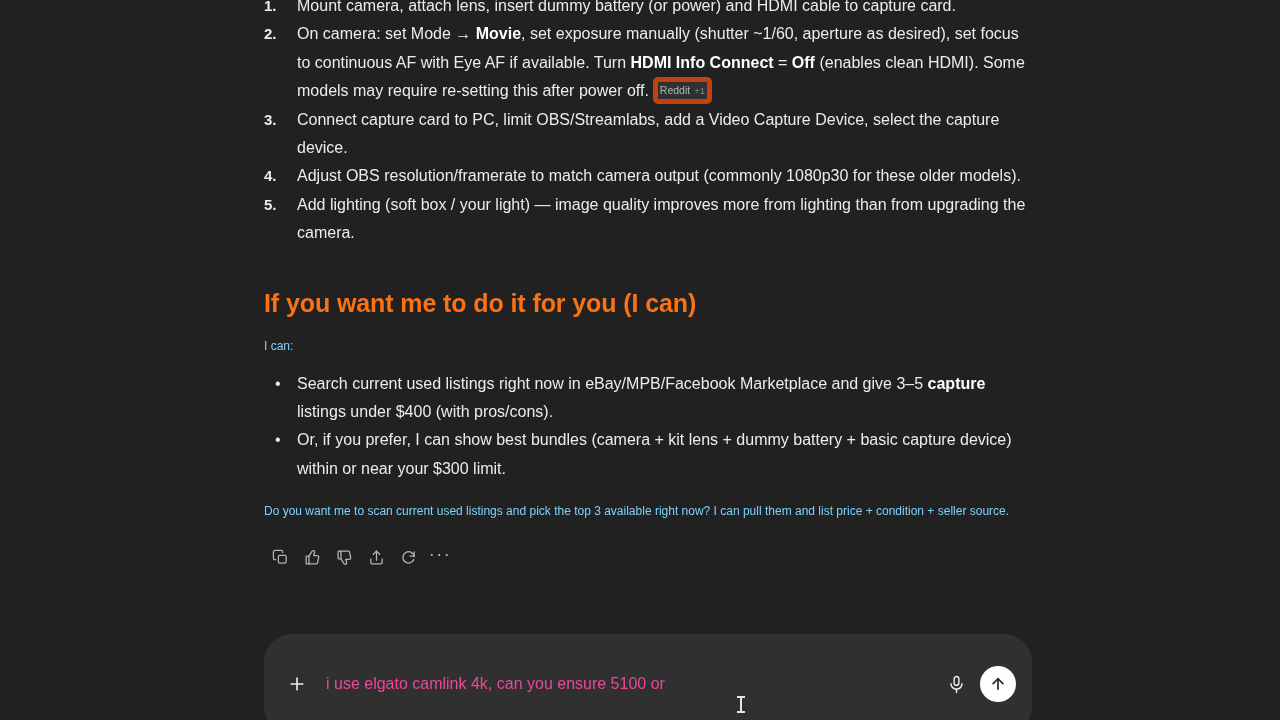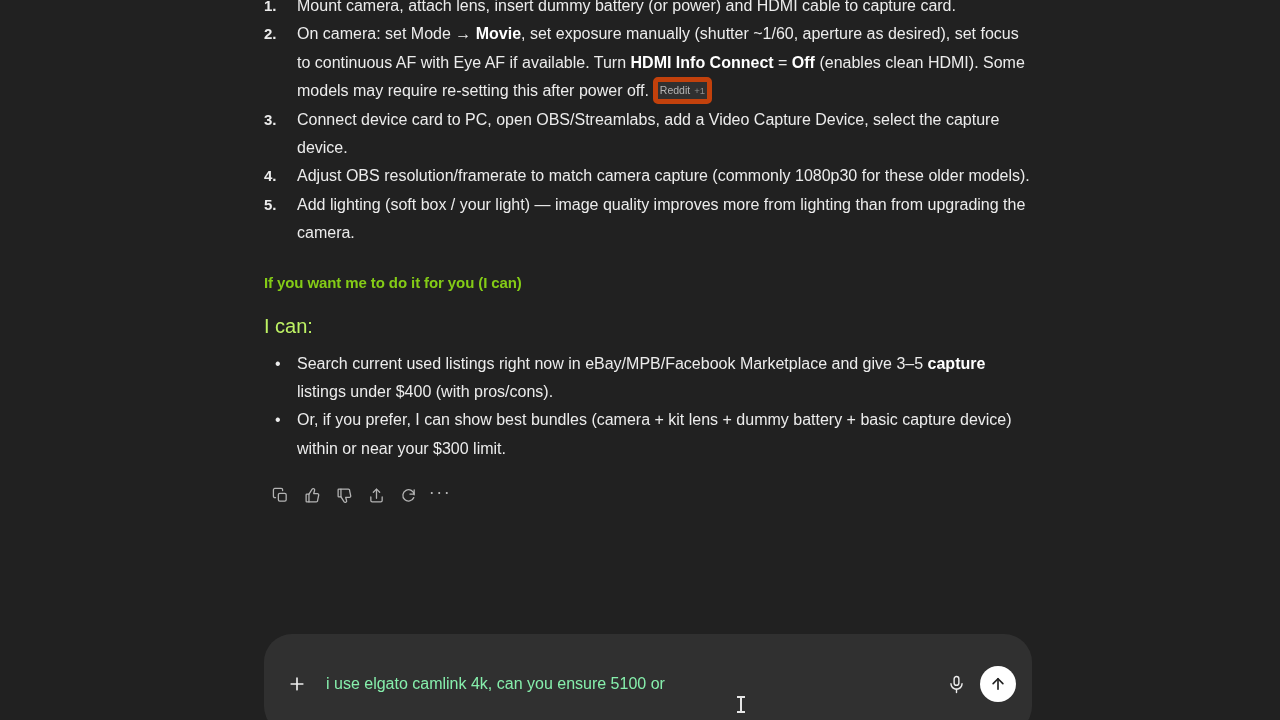--- a/index.html
+++ b/index.html
@@ -65,32 +65,32 @@
     font-size: 10.5px;
     line-height: 14px;
     padding: 1px 2px;
     color: #b4b4b4;
     margin-left: 4px;
     position: relative;
     top: -1px;
   }
   .cite .plus { color: #8f8f8f; margin-left: 4px; font-size: 9.5px; }
   h2.section-title {
-    font-size: 15px;
+    font-size: 25px;
     line-height: 30px;
     font-weight: 700;
-    color: #84cc16;
-    margin: 20px 0 0 0;
+    color: #f97316;
+    margin: 40px 0 0 0;
     letter-spacing: -0.1px;
   }
   p.para {
-    font-size: 20px;
+    font-size: 12px;
     line-height: 28px;
     margin: 14px 0 0 0;
-    color: #bef264;
+    color: #7dd3fc;
   }
   ul.bullets {
     margin: 10px 0 0 0;
     padding: 0;
     list-style: none;
   }
   ul.bullets li {
     display: flex;
     align-items: flex-start;
     font-size: 16px;
@@ -145,21 +145,21 @@
     border-radius: 50%;
     color: #ececec;
     cursor: pointer;
     margin-left: 2px;
   }
   .composer-input {
     flex: 1 1 auto;
     background: transparent;
     border: none;
     outline: none;
-    color: #86efac;
+    color: #ec4899;
     font-size: 16px;
     font-family: "Liberation Sans", sans-serif;
     padding: 0 10px 0 12px;
     height: 40px;
   }
   .text-cursor {
     position: absolute;
     left: 740px;
     top: 696px;
     width: 2px;
@@ -207,25 +207,25 @@
     <li>
       <span class="num">1.</span>
       <span class="txt">Mount camera, attach lens, insert dummy battery (or power) and HDMI cable to capture card.</span>
     </li>
     <li>
       <span class="num">2.</span>
       <span class="txt"><span>On camera: set Mode → <b>Movie</b>, set exposure manually (shutter ~1/60, aperture as desired), set focus to continuous AF with Eye AF if available. Turn <b>HDMI Info Connect</b> = <b>Off</b> (enables clean HDMI). Some models may require re-setting this after power off.</span><span class="cite"><span>Reddit</span><span class="plus">+1</span></span></span>
     </li>
     <li>
       <span class="num">3.</span>
-      <span class="txt">Connect device card to PC, open OBS/Streamlabs, add a Video Capture Device, select the capture device.</span>
+      <span class="txt">Connect capture card to PC, limit OBS/Streamlabs, add a Video Capture Device, select the capture device.</span>
     </li>
     <li>
       <span class="num">4.</span>
-      <span class="txt">Adjust OBS resolution/framerate to match camera capture (commonly 1080p30 for these older models).</span>
+      <span class="txt">Adjust OBS resolution/framerate to match camera output (commonly 1080p30 for these older models).</span>
     </li>
     <li>
       <span class="num">5.</span>
       <span class="txt">Add lighting (soft box / your light) — image quality improves more from lighting than from upgrading the camera.</span>
     </li>
   </ol>
 
   <h2 class="section-title">If you want me to do it for you (I can)</h2>
 
   <p class="para">I can:</p>
@@ -234,20 +234,21 @@
     <li>
       <span class="dot">•</span>
       <span class="txt">Search current used listings right now in eBay/MPB/Facebook Marketplace and give 3–5 <b>capture</b> listings under $400 (with pros/cons).</span>
     </li>
     <li>
       <span class="dot">•</span>
       <span class="txt">Or, if you prefer, I can show best bundles (camera + kit lens + dummy battery + basic capture device) within or near your $300 limit.</span>
     </li>
   </ul>
 
+  <p class="para closing">Do you want me to scan current used listings and pick the top 3 available right now? I can pull them and list price + condition + seller source.</p>
 
   <div class="actions">
     <div class="act-btn">
       <svg width="17" height="17" viewBox="0 0 24 24" fill="none" stroke="currentColor" stroke-width="1.8" stroke-linecap="round" stroke-linejoin="round">
           <rect x="9" y="9" width="11" height="11" rx="2"></rect>
           <path d="M5 15H4a2 2 0 0 1-2-2V4a2 2 0 0 1 2-2h9a2 2 0 0 1 2 2v1"></path>
         </svg>
     </div>
     <div class="act-btn">
       <svg width="17" height="17" viewBox="0 0 24 24" fill="none" stroke="currentColor" stroke-width="1.8" stroke-linecap="round" stroke-linejoin="round">

